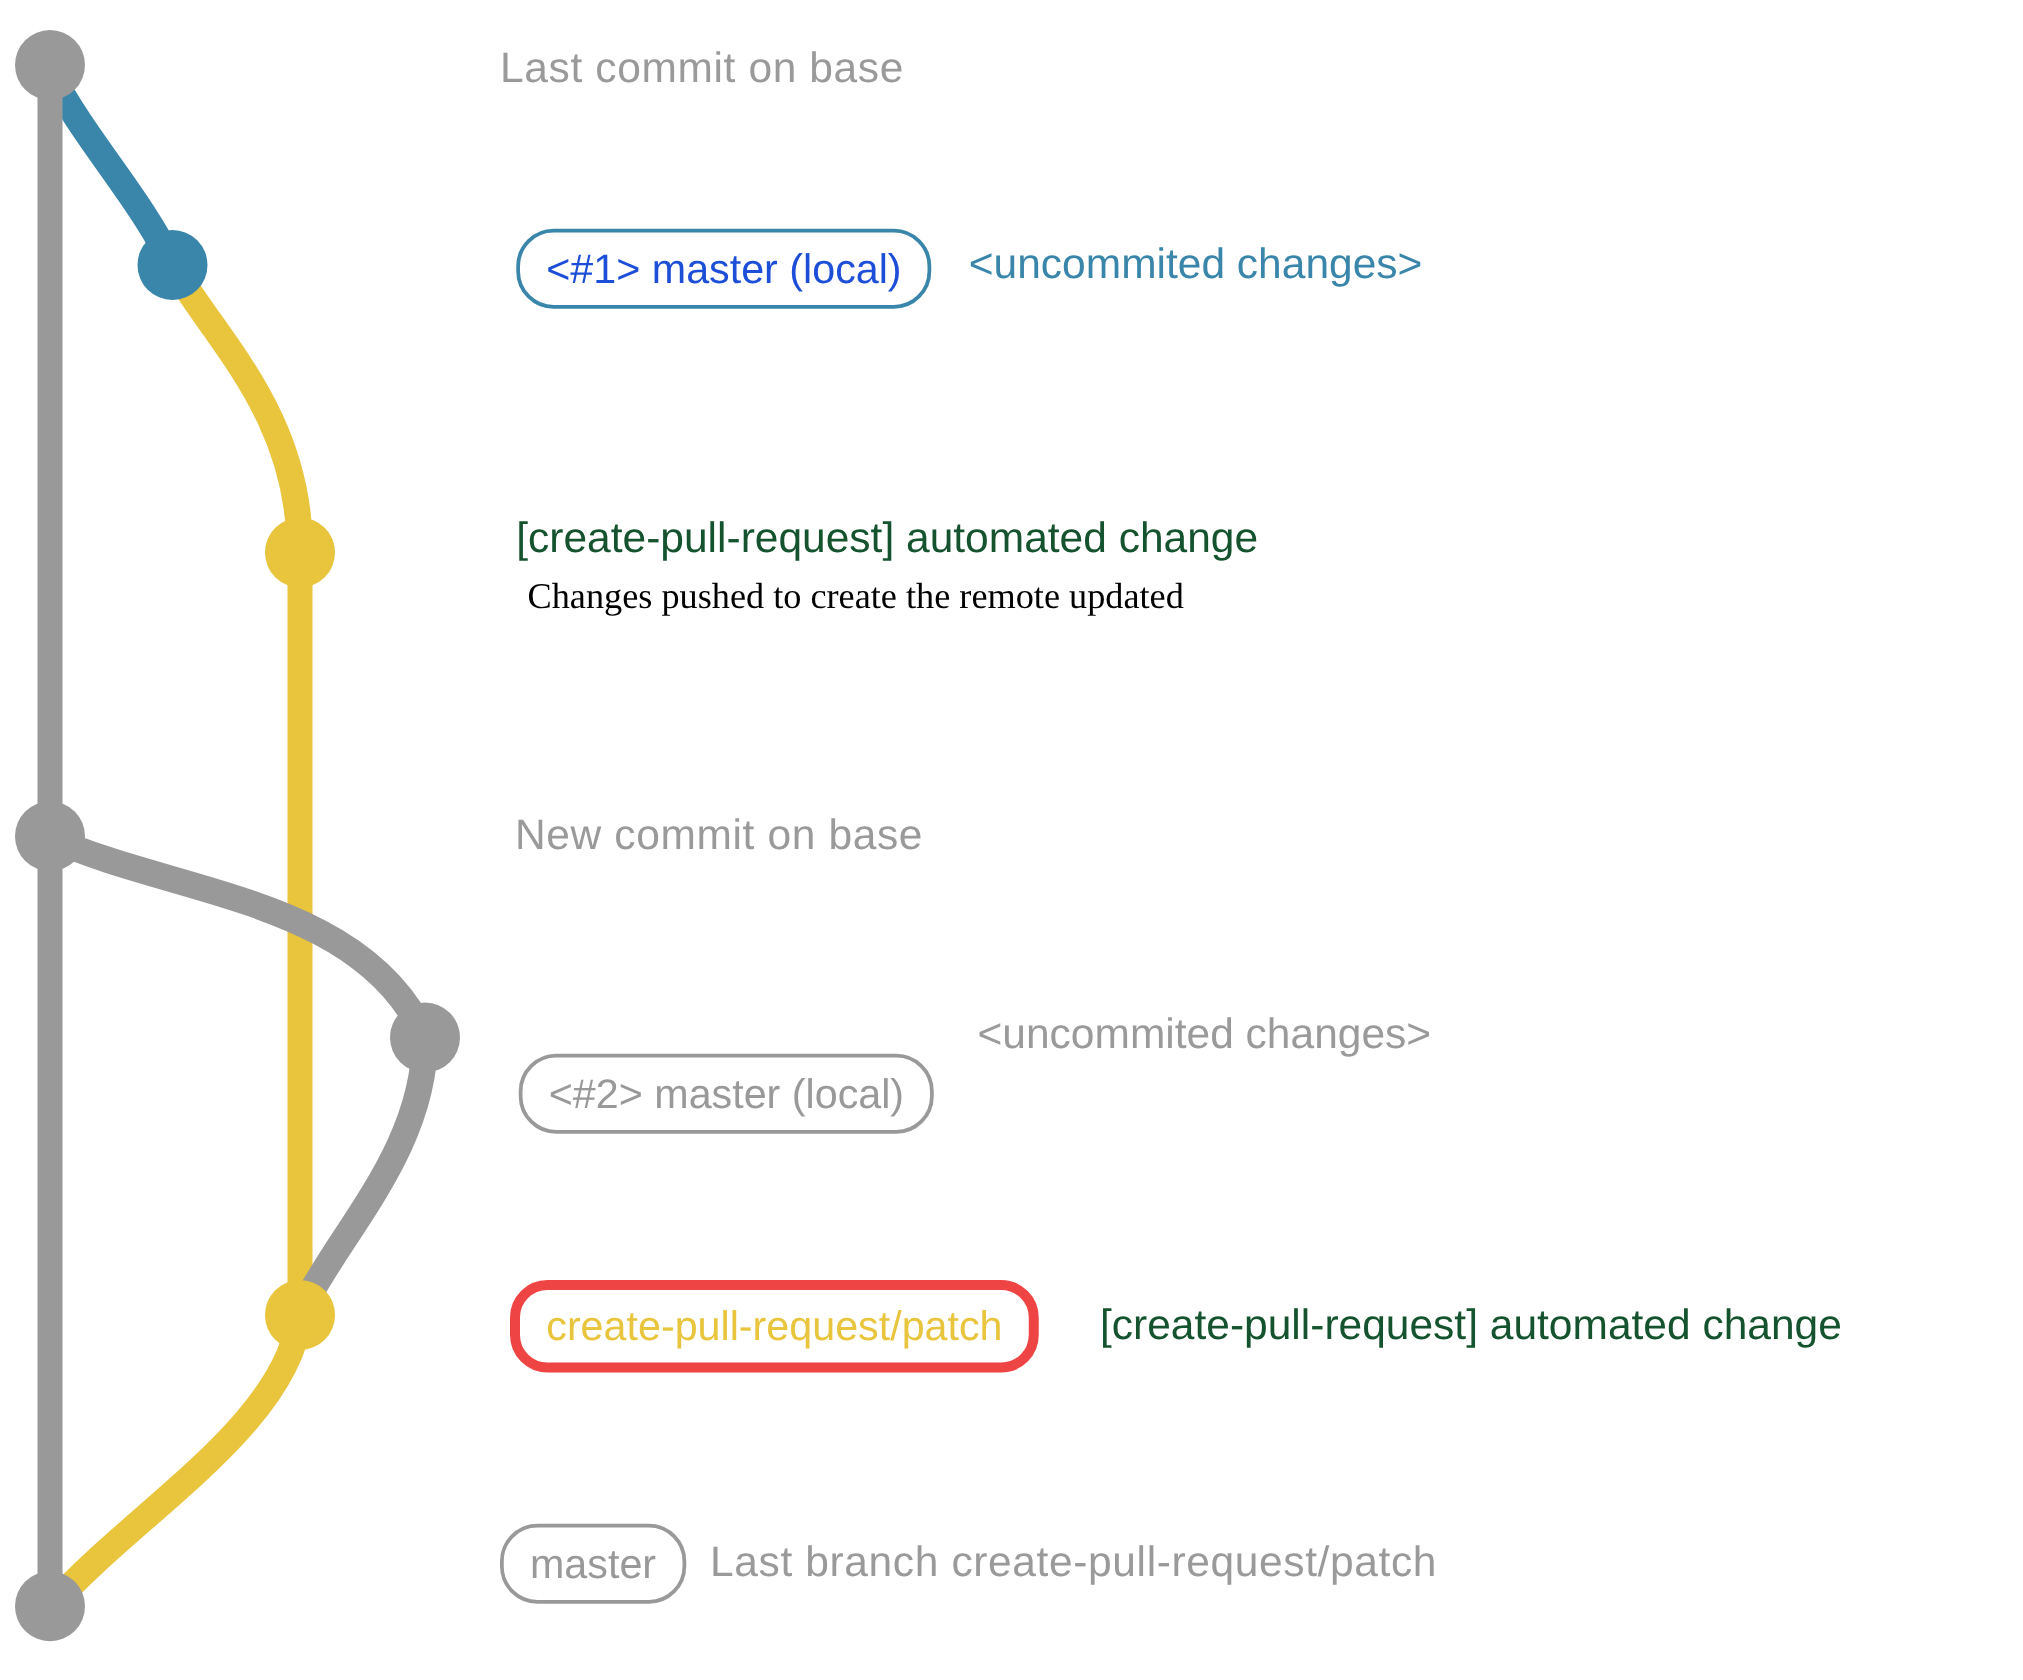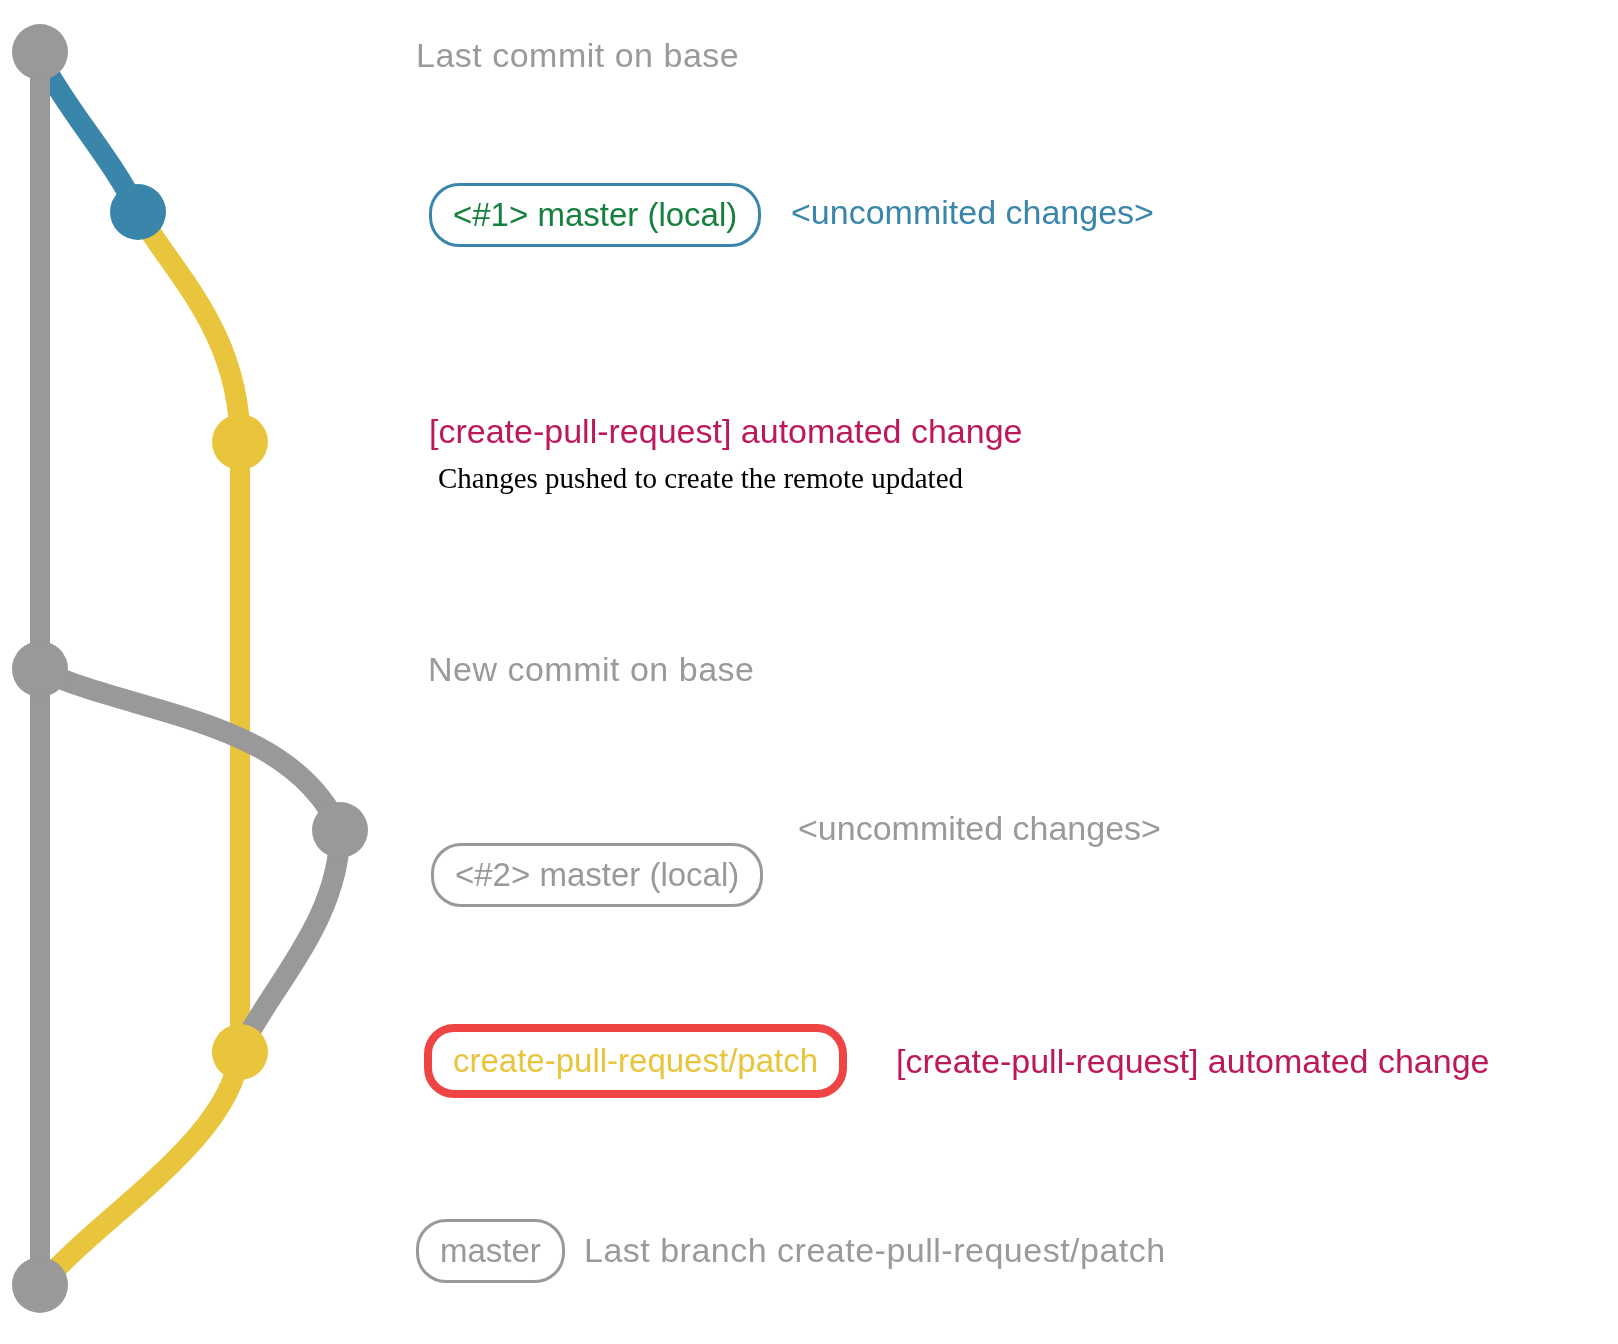--- a/index.html
+++ b/index.html
@@ -6,21 +6,21 @@
   #stage {
     position: relative;
     width: 1618px;
     height: 1344px;
     background: #ffffff;
     font-family: "Liberation Sans", sans-serif;
     overflow: hidden;
   }
   #graph-svg { position: absolute; left: 0; top: 0; }
 
-  .abs { position: absolute; transform: translateY(-50%); white-space: nowrap; margin-left: 16px; }
+  .abs { position: absolute; transform: translateY(-50%); white-space: nowrap; }
 
   .gray-label {
     font-size: 34px;
     color: #9a9a9a;
     letter-spacing: 0.5px;
   }
   .serif-note {
     font-family: "Liberation Serif", serif;
     font-size: 29px;
     color: #000000;
@@ -28,27 +28,27 @@
   .badge {
     display: inline-flex;
     align-items: center;
     height: 58px;
     padding: 0 21px;
     border-radius: 30px;
     font-size: 33px;
     background: #ffffff;
     box-sizing: content-box;
   }
-  .badge-blue   { border: 3px solid #3a86ab; color: #15803d; }
+  .badge-blue   { border: 3px solid #3a86ab; color: #1d4ed8; }
   .badge-gray   { border: 3px solid #999999; color: #999999; }
   .badge-yellow { border: 8px solid #ef4444; color: #e9c43d; }
 
   .note-blue   { font-size: 34px; color: #3a86ab; }
   .note-gray   { font-size: 34px; color: #9a9a9a; }
-  .title-yellow { font-size: 34px; color: #be185d; }
+  .title-yellow { font-size: 34px; color: #14532d; }
 </style>
 </head>
 <body>
 
 <div id="stage">
 
   <svg id="graph-svg" width="420" height="1344" viewBox="0 0 420 1344">
 
     <path d="M240 442 L240 1052" stroke="#e9c43d" stroke-width="20" fill="none"></path>
 

